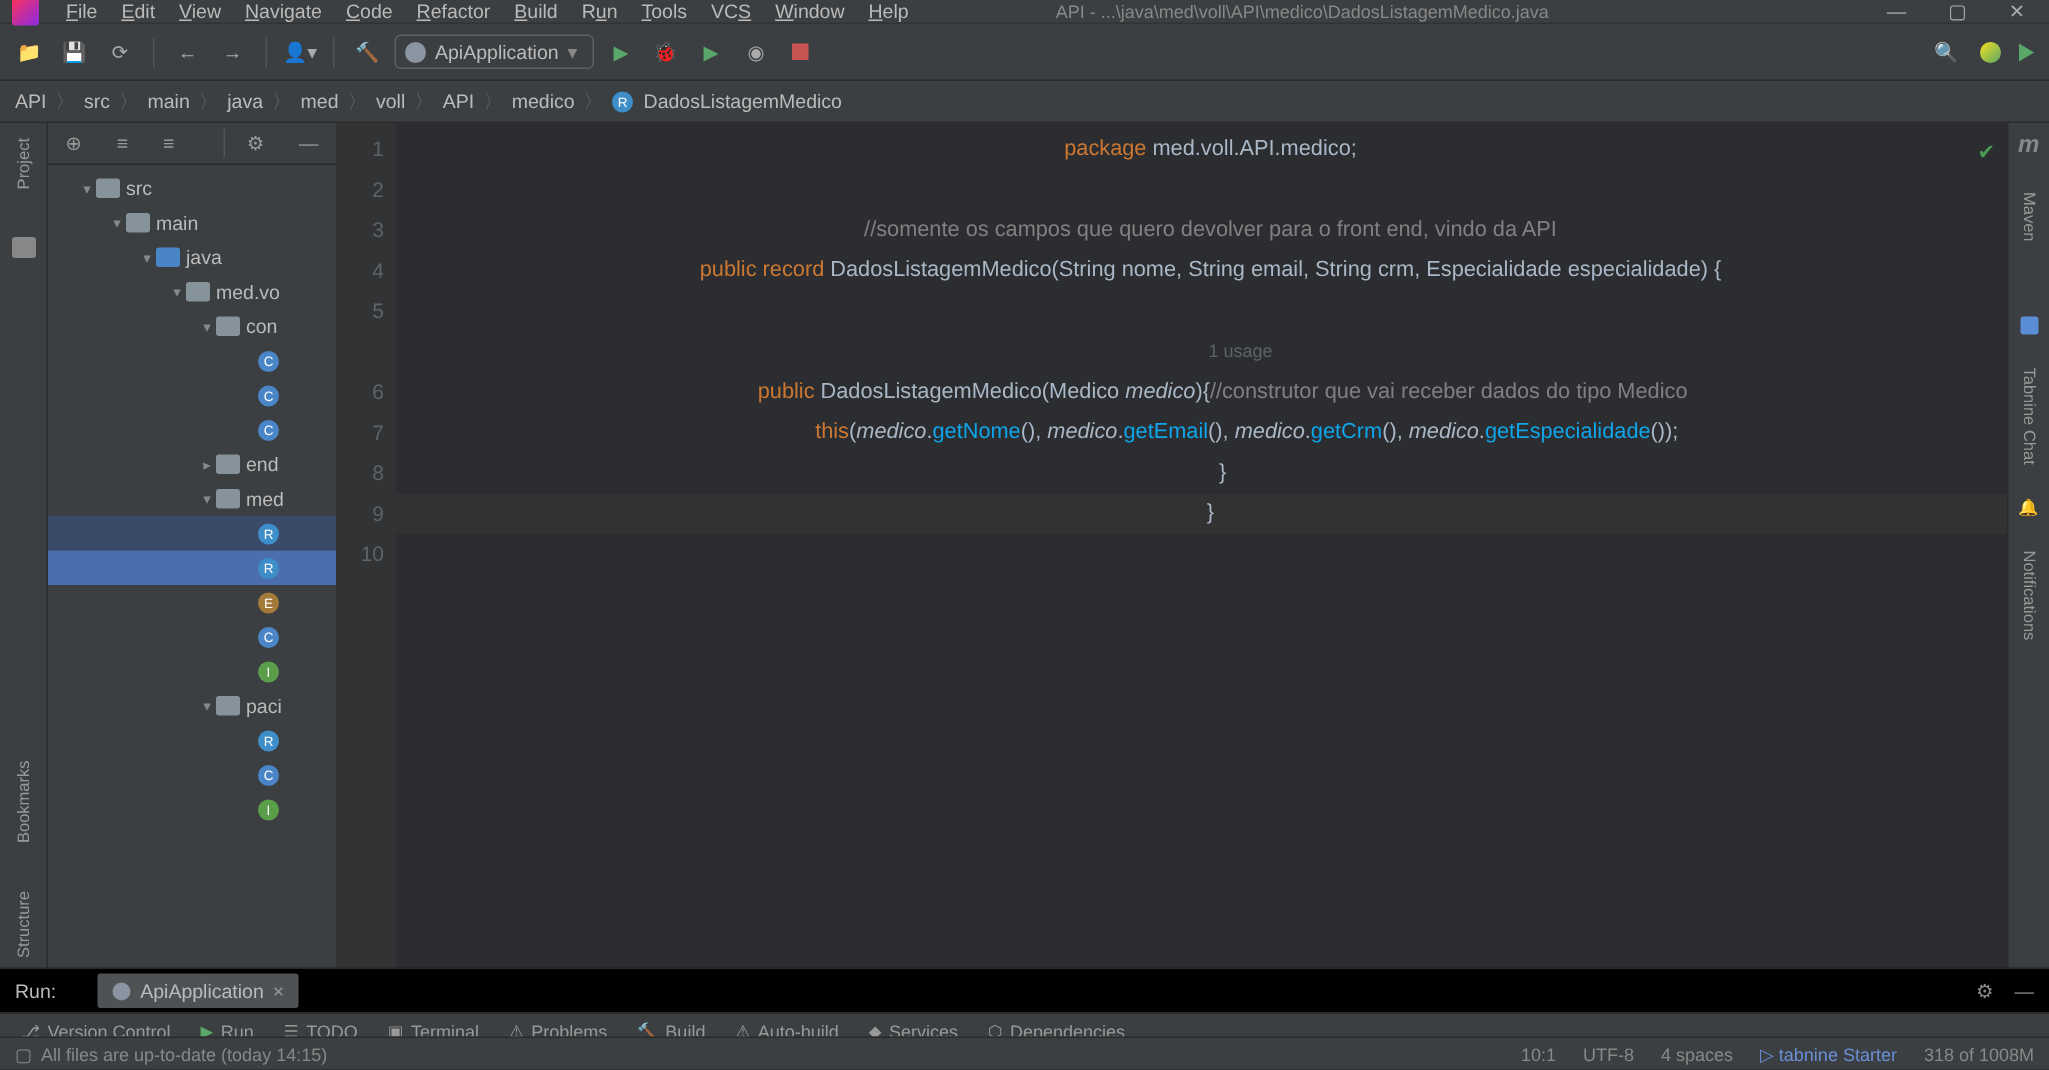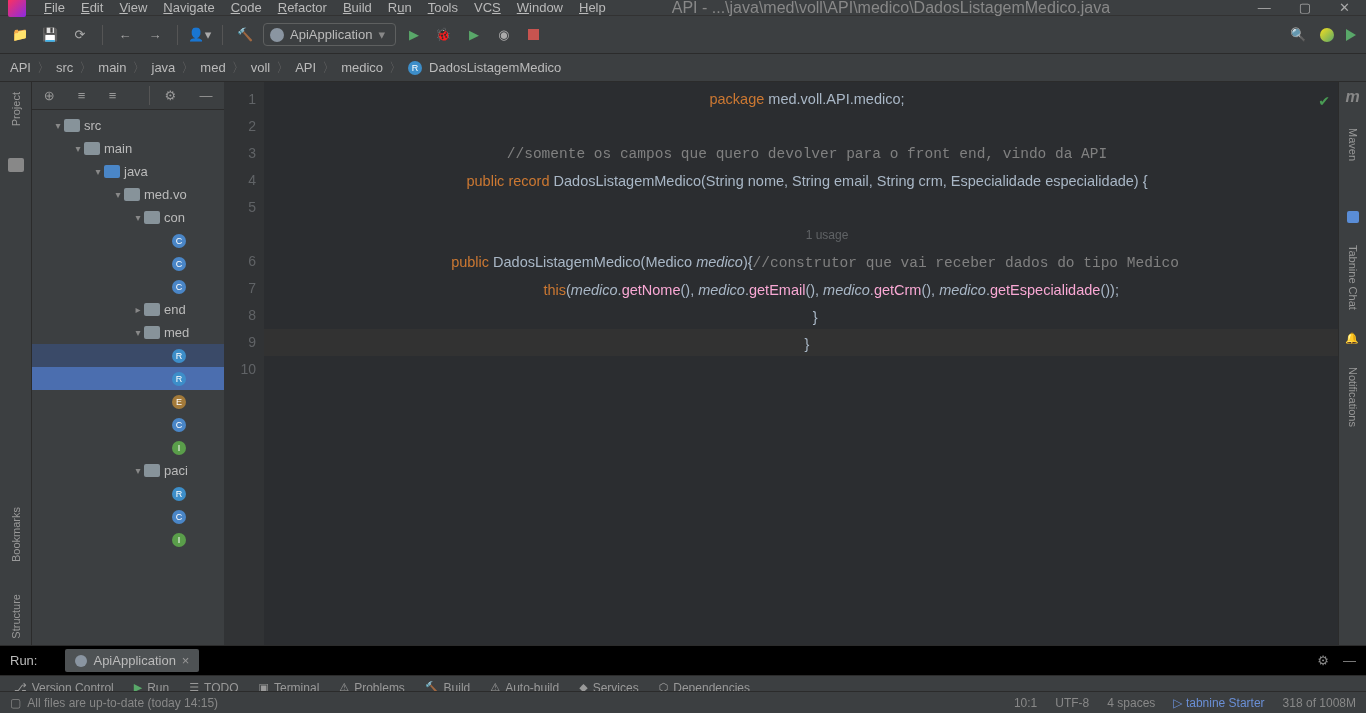--- a/index.html
+++ b/index.html
@@ -2,21 +2,21 @@
 <html><head>
 <meta charset="utf-8">
 <style>
 * { margin:0; padding:0; box-sizing:border-box; font-family:"Segoe UI",Arial,sans-serif; }
 body { background:#2b2d30; color:#bbbbbb; font-size:13px; overflow:hidden; width:1366px; height:713px; position:relative; }
 .titlebar { height:16px; background:#3c3f41; display:flex; align-items:center; padding:0 8px; border-bottom:1px solid #323232; }
 .titlebar .logo { width:18px; height:18px; background:linear-gradient(135deg,#fe315d,#8a2be2); margin-right:12px; border-radius:2px; }
 .menubar { display:flex; gap:4px; }
 .menubar span { padding:4px 6px; cursor:pointer; color:#bababa; }
 .menubar span u { text-decoration:underline; }
-.title-path { margin-left:60px; color:#888; font-size:16px; }
+.title-path { margin-left:92px; color:#888; font-size:12px; }
 .winbtns { margin-left:auto; display:flex; gap:28px; color:#aaa; padding-right:8px;}
 .toolbar { height:38px; background:#3c3f41; display:flex; align-items:center; padding:0 8px; gap:6px; border-bottom:1px solid #2b2b2b;}
 .tb-ico { width:24px; height:24px; display:flex; align-items:center; justify-content:center; color:#aaa; cursor:pointer; border-radius:3px;}
 .tb-sep { width:1px; height:20px; background:#555; margin:0 4px; }
 .run-config { display:flex; align-items:center; border:1px solid #5e6060; border-radius:4px; padding:3px 10px 3px 6px; gap:6px; background:#3c3f41;}
 .run-config .cj-icon { width:14px; height:14px; background:#8a95a1; border-radius:50%; position:relative; display:inline-block;}
 .breadcrumb { height:28px; background:#3c3f41; display:flex; align-items:center; padding:0 10px; gap:4px; font-size:13px; color:#bbb; border-bottom:1px solid #2b2b2b;}
 .breadcrumb .sep { color:#666; padding:0 2px;}
 .bc-icon { width:14px; height:14px; background:#3d8ec9; border-radius:50%; display:inline-block; margin-right:3px; font-size:9px; color:#fff; text-align:center; line-height:14px;}
 .main { display:flex; height:calc(100% - 30px - 38px - 28px - 30px - 24px); }
@@ -38,22 +38,22 @@
 .tc-r { background:#3d8ec9;}
 .tc-e { background:#a37a3a;}
 .tc-i { background:#5a9e4a;}
 .editor { flex:1; background:#2b2d30; display:flex; position:relative;}
 .gutter { width:40px; background:#313335; text-align:right; padding:4px 8px 0 0; color:#606366; font-family:Consolas,monospace; font-size:14px; line-height:27px;}
 .code { flex:1; padding:4px 0 0 12px; font-family:Consolas,monospace; font-size:14.5px; line-height:27px; color:#a9b7c6; position:relative;}
 .code .line { white-space:pre;text-align:center; }
 .code .cursor-line { background:#323232; position:absolute; left:0; right:0; height:27px; top:247px; z-index:0;}
 .code-content { position:relative; z-index:1;}
 .kw { color:#cc7832; }
-.method { color:#f9a8d4;}
-.comment { color:#808080;font-family:Liberation Mono, monospace;}
+.method { color:#0ea5e9;}
+.comment { color:#808080;}
 .param { font-style:italic; color:#a9b7c6;}
 .usage-hint { color:#606366; font-size:12px; padding-left:40px;}
 .check { position:absolute; right:8px; top:6px; color:#499c54; font-size:14px;}
 .right-gutter { width:28px; background:#3c3f41; border-left:1px solid #2b2b2b; display:flex; flex-direction:column; align-items:center; padding-top:6px; gap:18px;}
 .right-gutter .tab { writing-mode:vertical-rl; font-size:11px; color:#999; padding:4px 2px; cursor:pointer;}
 .right-gutter .m-ico { font-style:italic; font-weight:bold; color:#888; font-size:16px;}
 .run-panel { height:30px; background:#000000; display:flex; align-items:center; padding:0 10px; border-top:1px solid #2b2b2b; gap:28px;text-align:right;}
 .run-tab { background:#4e5254; padding:4px 10px; display:flex; align-items:center; gap:6px; border-radius:2px;}
 .run-panel .close-x { color:#999; cursor:pointer;}
 .run-panel .right-icons { margin-left:auto; display:flex; gap:14px; color:#888;}

